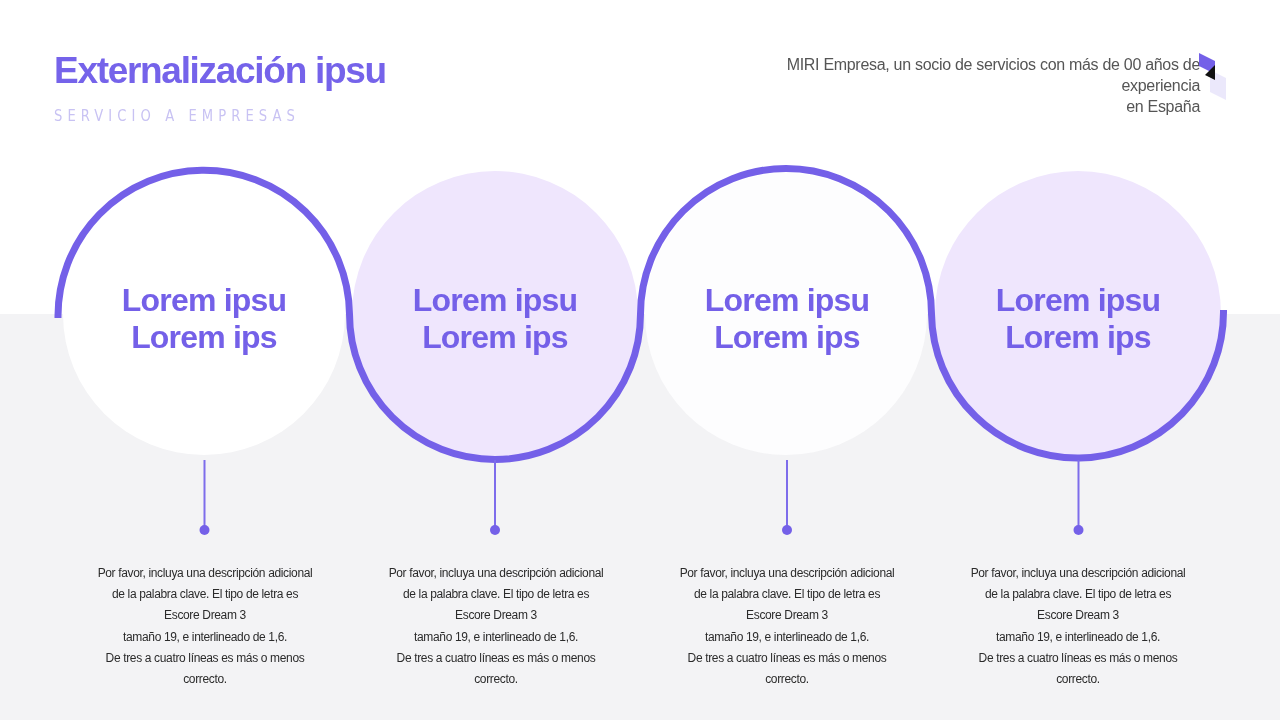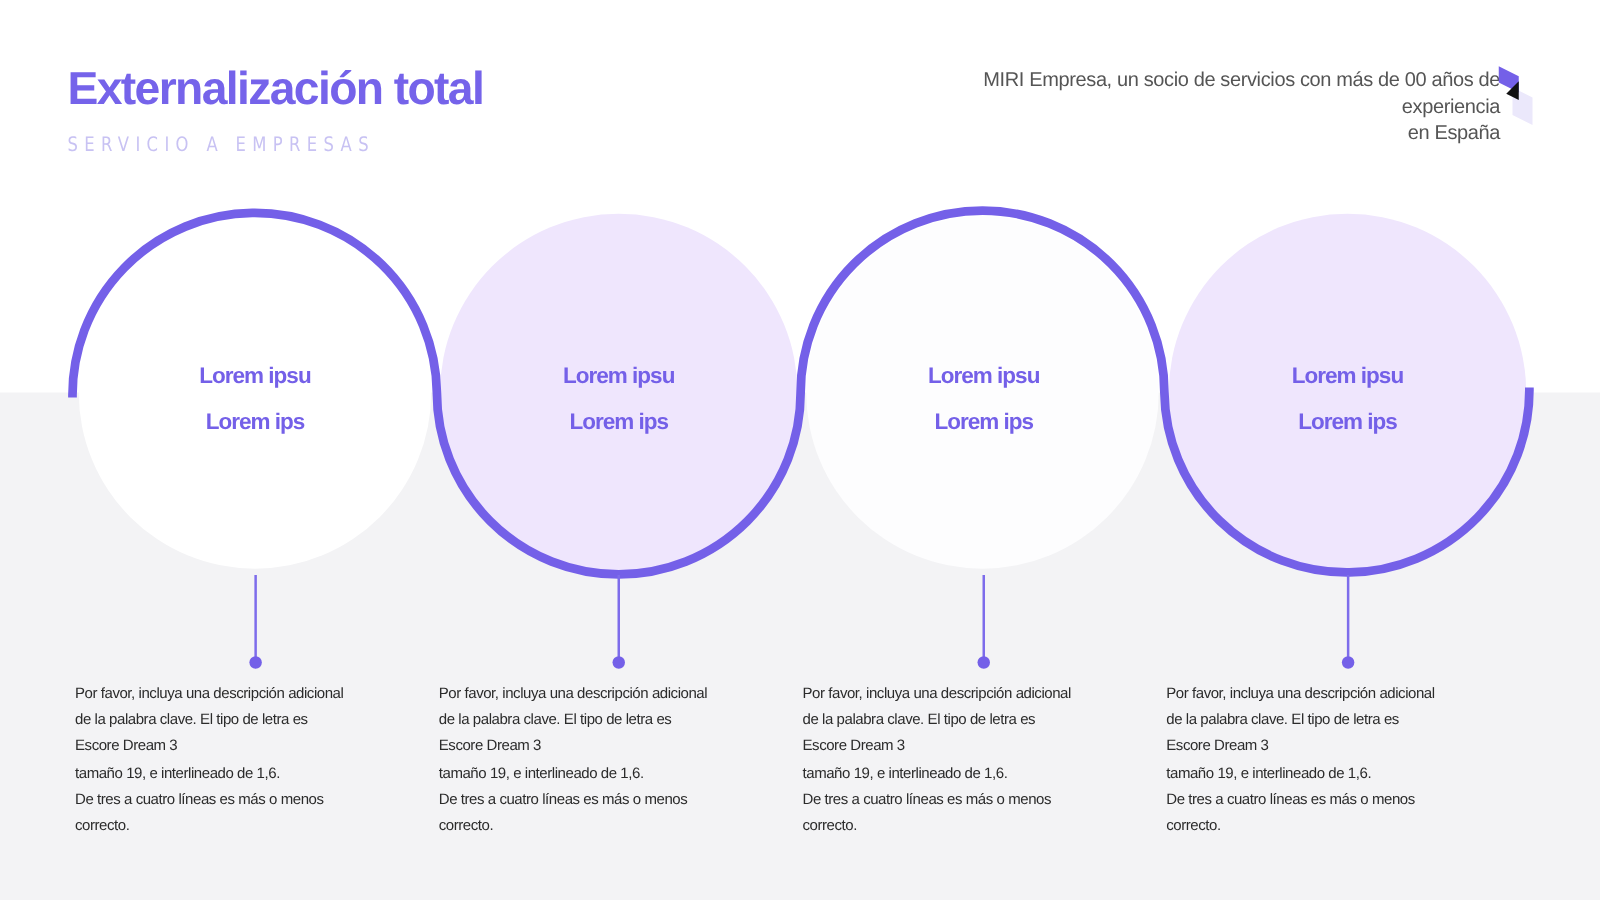--- a/index.html
+++ b/index.html
@@ -32,39 +32,40 @@
     letter-spacing: -0.3px;
   }
 
   .logo { position: absolute; left: 1196px; top: 50px; width: 34px; height: 50px; }
 
   .diagram { position: absolute; left: 0; top: 0; width: 1280px; height: 720px; }
 
   .circle-title {
     position: absolute; width: 220px; text-align: center;
     font-family: "Liberation Sans", sans-serif;
-    font-weight: 700; font-size: 18px; line-height: 37px;
+    font-weight: 700; font-size: 32px; line-height: 37px;
     color: #7460e8; letter-spacing: -0.8px;
   }
   .circle-title span { display: block; }
 
   .desc {
-    position: absolute; width: 290px; text-align: left;
+    position: absolute; width: 290px; text-align: center;
     font-family: "Liberation Sans", sans-serif;
     font-size: 12px; line-height: 21.2px; color: #2b2b2b;
     letter-spacing: -0.35px;
+    margin-top: 19px;
   }
   .desc span { display: block; }
 </style>
 </head>
 <body>
 
 <div class="bg-band"></div>
 
-<h1 class="page-title">Externalización total</h1>
+<h1 class="page-title">Externalización ipsu</h1>
 <div class="page-subtitle">SERVICIO A EMPRESAS</div>
 
 <div class="tagline">
   <div>MIRI Empresa, un socio de servicios con más de 00 años de experiencia</div>
   <div style="padding-right:0;">en España</div>
 </div>
 
 <svg class="logo" viewBox="0 0 34 50">
   <polygon points="14,20 30,28 30,50 14,42" fill="#ebe8fb"></polygon>
   <polygon points="3,3 19,11 19,24 3,16" fill="#7460e8"></polygon>

